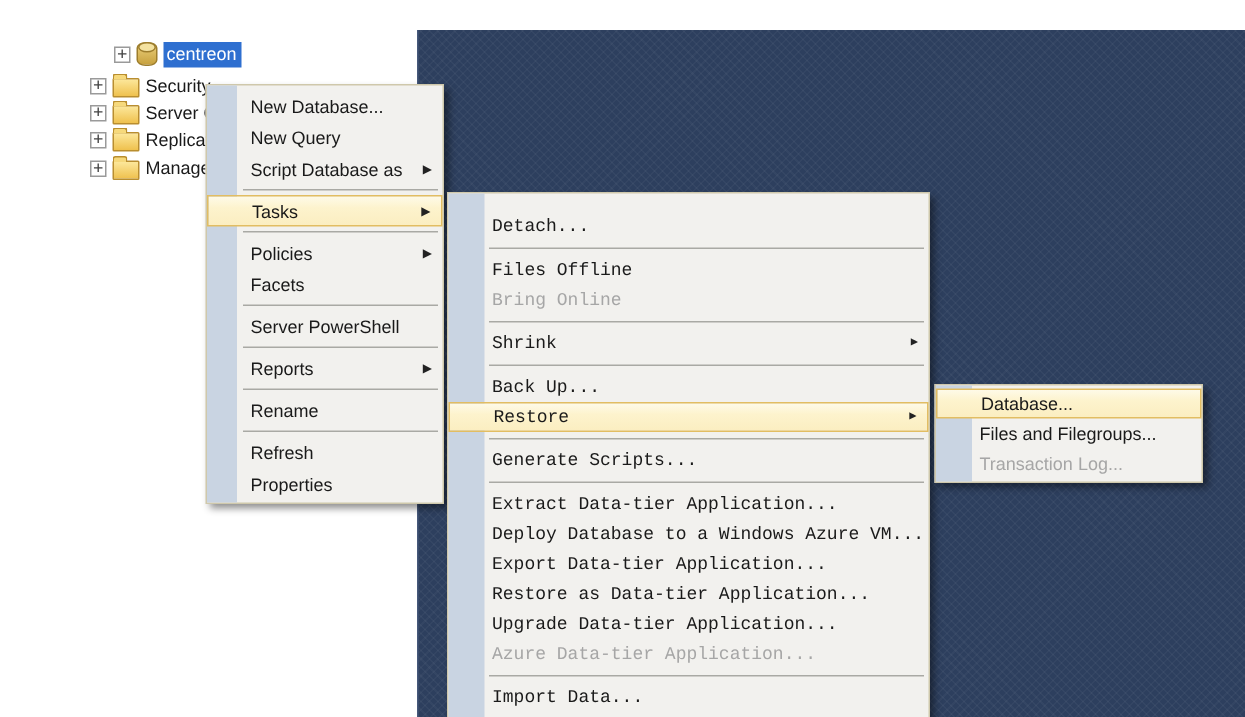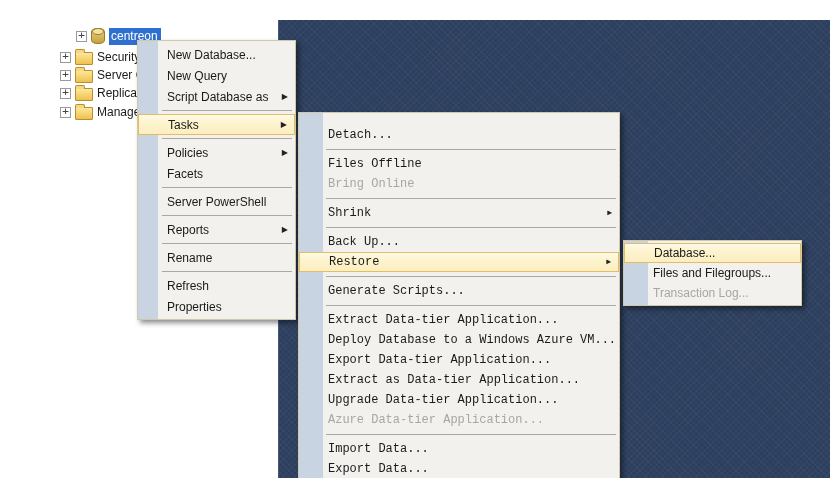--- a/index.html
+++ b/index.html
@@ -24,21 +24,21 @@
     background:#f6d97c;border:1px solid #b98e2f;border-bottom:none;border-radius:2px 2px 0 0;}
   .dbicon{width:12px;height:14px;background:linear-gradient(#ecd07c,#c7a13e);border:1px solid #9d7d2c;
     border-radius:6px/4px;position:relative;flex:0 0 auto;}
   .dbicon::before{content:"";position:absolute;left:0;right:0;top:-1px;height:5px;
     background:#f4e2a0;border:1px solid #9d7d2c;border-radius:50%;}
   .tlabel{white-space:nowrap;}
   .tlabel.sel{background:#2e6fd0;color:#fff;padding:1px 3px 2px 2px;}
 
   
   .menu{position:absolute;background:#f2f1ee;border:1px solid #cfc8ab;
-    box-shadow:3px 3px 5px rgba(0,0,0,0.45);box-sizing:border-box;}
+    box-shadow:3px 3px 5px rgba(0,0,0,0.45);box-sizing:border-box;margin-top:16px;}
   .gutter{position:absolute;left:0;top:0;bottom:0;background:#c9d4e2;}
   .m1 .gutter{width:20px;} .m2 .gutter{width:24px;} .m3 .gutter{width:24px;}
   .items{position:relative;}
   .m1 .items{padding:3px 0 2px;} .m2 .items{padding:12px 0 2px;font-family:Liberation Mono, monospace;} .m3 .items{padding:2px 0 2px;}
   .mi{display:flex;align-items:center;box-sizing:border-box;padding:0 7px 0 29px;
     font-size:12px;color:#1a1a1a;white-space:nowrap;cursor:default;}
   .m1 .mi{height:21px;} .m2 .mi,.m3 .mi{height:20px;}
   .mi.hl{background:linear-gradient(#fefaе8,#fdf3cd 40%,#fbeec1);border:1px solid #e2bd62;}
   .mi.hl{background:linear-gradient(#fefae8,#fdf3cd 40%,#fbeec1);}
   .mi.dis .lbl{color:#a6a6a6;}
@@ -163,21 +163,21 @@
         <div class="mi">
           <span class="lbl">Extract Data-tier Application...</span>
         </div>
         <div class="mi">
           <span class="lbl">Deploy Database to a Windows Azure VM...</span>
         </div>
         <div class="mi">
           <span class="lbl">Export Data-tier Application...</span>
         </div>
         <div class="mi">
-          <span class="lbl">Extract as Data-tier Application...</span>
+          <span class="lbl">Restore as Data-tier Application...</span>
         </div>
         <div class="mi">
           <span class="lbl">Upgrade Data-tier Application...</span>
         </div>
         <div class="mi dis">
           <span class="lbl">Azure Data-tier Application...</span>
         </div>
         <div class="sep"></div>
         <div class="mi">
           <span class="lbl">Import Data...</span>

